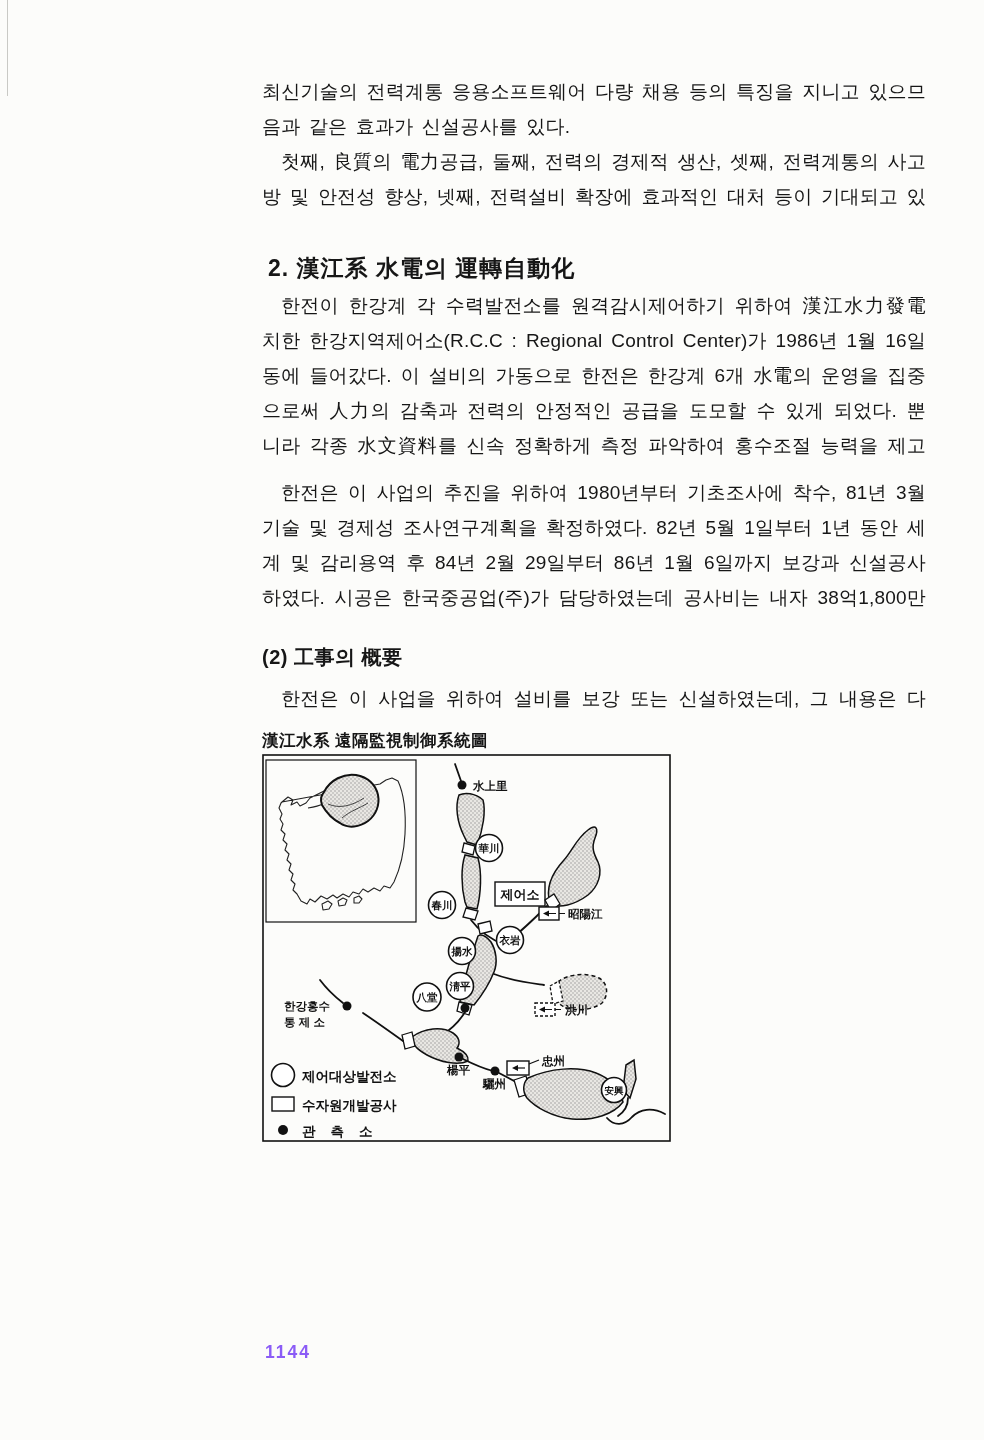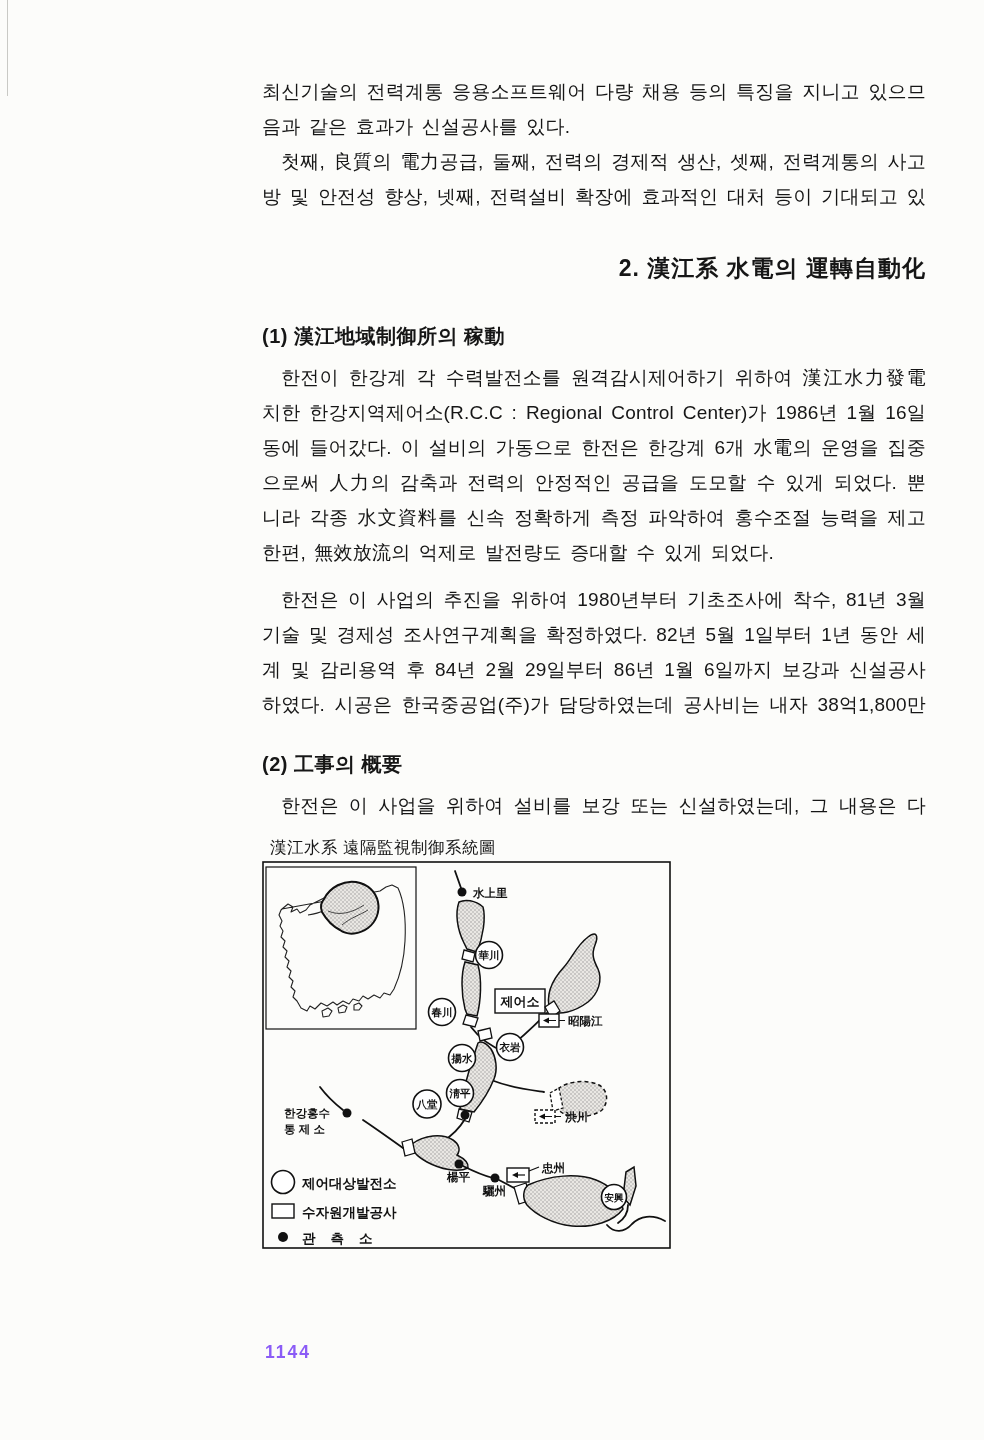--- a/index.html
+++ b/index.html
@@ -13,25 +13,25 @@
   .scan-edge{position:absolute;left:7px;top:0;width:1px;height:96px;background:#c9c9c5;}
   .text-block{position:absolute;left:262px;top:74px;width:664px;}
   .line{
     height:35px;line-height:35px;font-size:19px;
     text-align:justify;text-align-last:justify;
     overflow:hidden;letter-spacing:.2px;word-spacing:3px;
     white-space:normal;
   }
   .line.end{text-align-last:left;}
   .line.ind{padding-left:19px;}
-  .h1{font-size:23px;font-weight:bold;margin:34px 0 0 6px;height:40px;line-height:40px;letter-spacing:1px;text-align:right;}
+  .h1{font-size:23px;font-weight:bold;margin:34px 0 0 6px;height:40px;line-height:40px;letter-spacing:1px;}
   .h2{font-size:20px;font-weight:bold;margin:30px 0 6px 0;height:36px;line-height:36px;letter-spacing:.5px;}
   .h2.second{margin-top:24px;}
   .p4{margin-top:12px;}
-  .caption{font-size:16.5px;font-weight:normal;margin:12px 0 0 8px;height:24px;line-height:24px;letter-spacing:.5px;}
+  .caption{font-size:16.5px;font-weight:bold;margin:12px 0 0 0;height:24px;line-height:24px;letter-spacing:.5px;}
   .map-wrap{margin-top:2px;}
   svg{display:block;}
   .mapborder{fill:none;stroke:#111;stroke-width:1.6;}
   .insetborder{fill:none;stroke:#111;stroke-width:1.2;}
   .coast{fill:none;stroke:#222;stroke-width:1.1;stroke-linejoin:round;}
   .shed{fill:url(#stipple);stroke:#111;stroke-width:2;}
   .shedline{fill:none;stroke:#333;stroke-width:.9;}
   .rv{fill:url(#stipple);stroke:#111;stroke-width:1.5;}
   .rv.dash{stroke-dasharray:4 3;}
   .riv{fill:none;stroke:#111;stroke-width:1.8;stroke-linecap:round;}
@@ -57,28 +57,26 @@
 <div class="page">
   <div class="scan-edge"></div>
 
   <div class="text-block">
     <div class="line">최신기술의 전력계통 응용소프트웨어 다량 채용 등의 특징을 지니고 있으므로 다</div>
     <div class="line end">음과 같은 효과가 신설공사를 있다.</div>
     <div class="line ind">첫째, 良質의 電力공급, 둘째, 전력의 경제적 생산, 셋째, 전력계통의 사고예</div>
     <div class="line end">방 및 안전성 향상, 넷째, 전력설비 확장에 효과적인 대처 등이 기대되고 있다.</div>
 
     <div class="h1">2. 漢江系 水電의 運轉自動化</div>
-    <div class="h2">(1) 漢江地域制御所의 稼動</div>
 
     <div class="line ind">한전이 한강계 각 수력발전소를 원격감시제어하기 위하여 漢江水力發電處에 설</div>
     <div class="line">치한 한강지역제어소(R.C.C : Regional Control Center)가 1986년 1월 16일부터 가</div>
     <div class="line">동에 들어갔다. 이 설비의 가동으로 한전은 한강계 6개 水電의 운영을 집중화함</div>
     <div class="line">으로써 人力의 감축과 전력의 안정적인 공급을 도모할 수 있게 되었다. 뿐만 아</div>
     <div class="line">니라 각종 水文資料를 신속 정확하게 측정 파악하여 홍수조절 능력을 제고하는</div>
-    <div class="line end">한편, 無效放流의 억제로 발전량도 증대할 수 있게 되었다.</div>
 
     <div class="line ind p4">한전은 이 사업의 추진을 위하여 1980년부터 기초조사에 착수, 81년 3월 11일</div>
     <div class="line">기술 및 경제성 조사연구계획을 확정하였다. 82년 5월 1일부터 1년 동안 세부설</div>
     <div class="line">계 및 감리용역 후 84년 2월 29일부터 86년 1월 6일까지 보강과 신설공사를 수행</div>
     <div class="line">하였다. 시공은 한국중공업(주)가 담당하였는데 공사비는 내자 38억1,800만원,</div>
 
     <div class="h2 second">(2) 工事의 概要</div>
 
     <div class="line ind">한전은 이 사업을 위하여 설비를 보강 또는 신설하였는데, 그 내용은 다음과</div>
 

